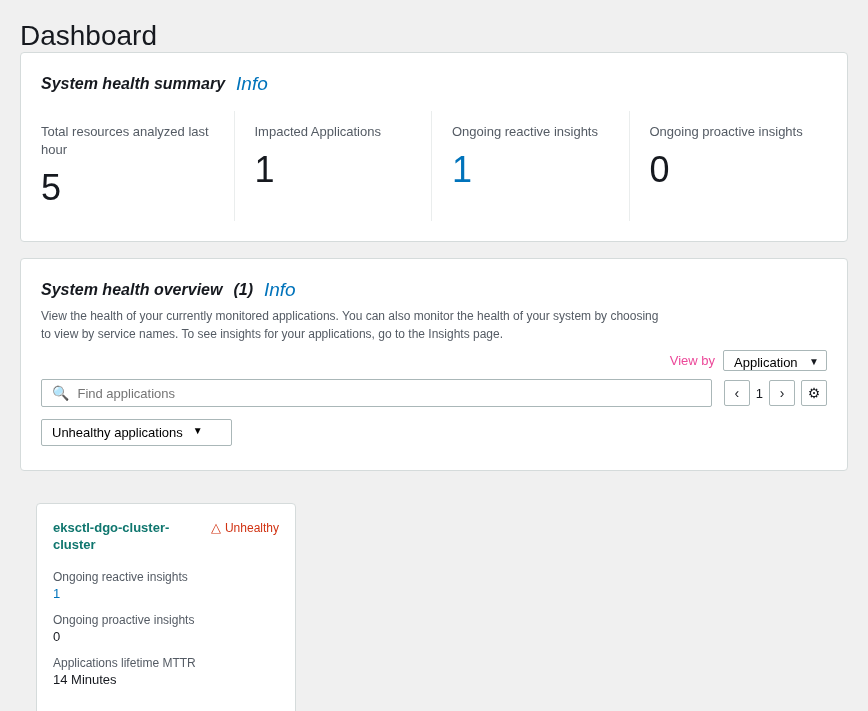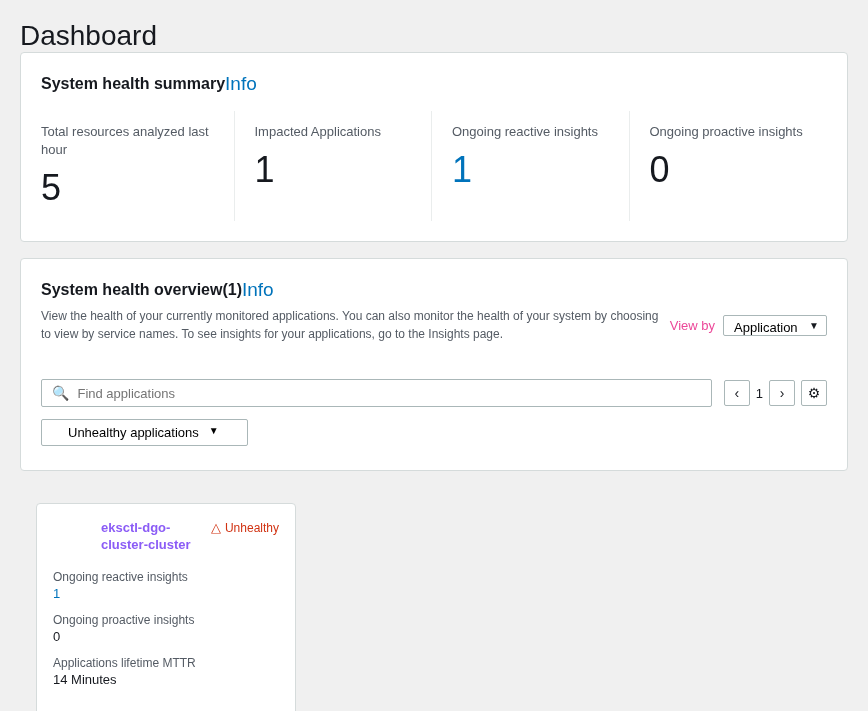--- a/index.html
+++ b/index.html
@@ -19,21 +19,22 @@
       background: #fff;
       border: 1px solid #d5dbdb;
       border-radius: 4px;
       padding: 20px;
       margin-bottom: 16px;
     }
     .section-header {
       display: flex;
       align-items: center;
       margin-bottom: 16px;
-      gap: 0;
+      gap: 11px;
+      font-style: italic;
     }
     .section-title {
       font-size: 16px;
       font-weight: 700;
       color: #16191f;
     }
     .info-link {
       color: #0073bb;
       font-size: 19px;
       text-decoration: none;
@@ -60,21 +61,21 @@
     .metric-value {
       font-size: 36px;
       font-weight: 300;
       color: #16191f;
     }
     .metric-value.blue { color: #0073bb; }
     
     .overview-header {
       display: flex;
       justify-content: space-between;
-      align-items: center;
+      align-items: flex-end;
       margin-bottom: 8px;
     }
     .overview-title-area { flex: 1; }
     .overview-desc {
       font-size: 12px;
       color: #545b64;
       margin-bottom: 28px;
       line-height: 1.5;
     }
     .view-by-area {
@@ -174,21 +175,21 @@
       align-items: center;
       justify-content: center;
       color: #16191f;
     }
     .filter-row {
       margin-bottom: 4px;
     }
     .filter-dropdown-btn {
       border: 1px solid #aab7b8;
       border-radius: 2px;
-      padding: 5px 28px 5px 26px;
+      padding: 5px 28px 5px 10px;
       font-size: 13px;
       background: #fff;
       cursor: pointer;
       position: relative;
       display: inline-flex;
       align-items: flex-start;
       gap: 6px;
     }
     .filter-dropdown-btn::after {
       content: "▼";
@@ -211,26 +212,25 @@
       width: 260px;
       min-height: 220px;
     }
     .app-card-header {
       display: flex;
       align-items: flex-start;
       justify-content: space-between;
       margin-bottom: 16px;
     }
     .app-name-link {
-      color: #8b5cf6;
+      color: #0f766e;
       font-weight: 700;
       font-size: 13px;
       text-decoration: none;
       line-height: 1.3;
-      margin-left: 48px;
     }
     .unhealthy-badge {
       display: flex;
       align-items: center;
       gap: 4px;
       font-size: 12px;
       color: #d13212;
       white-space: nowrap;
     }
     .warning-icon {

